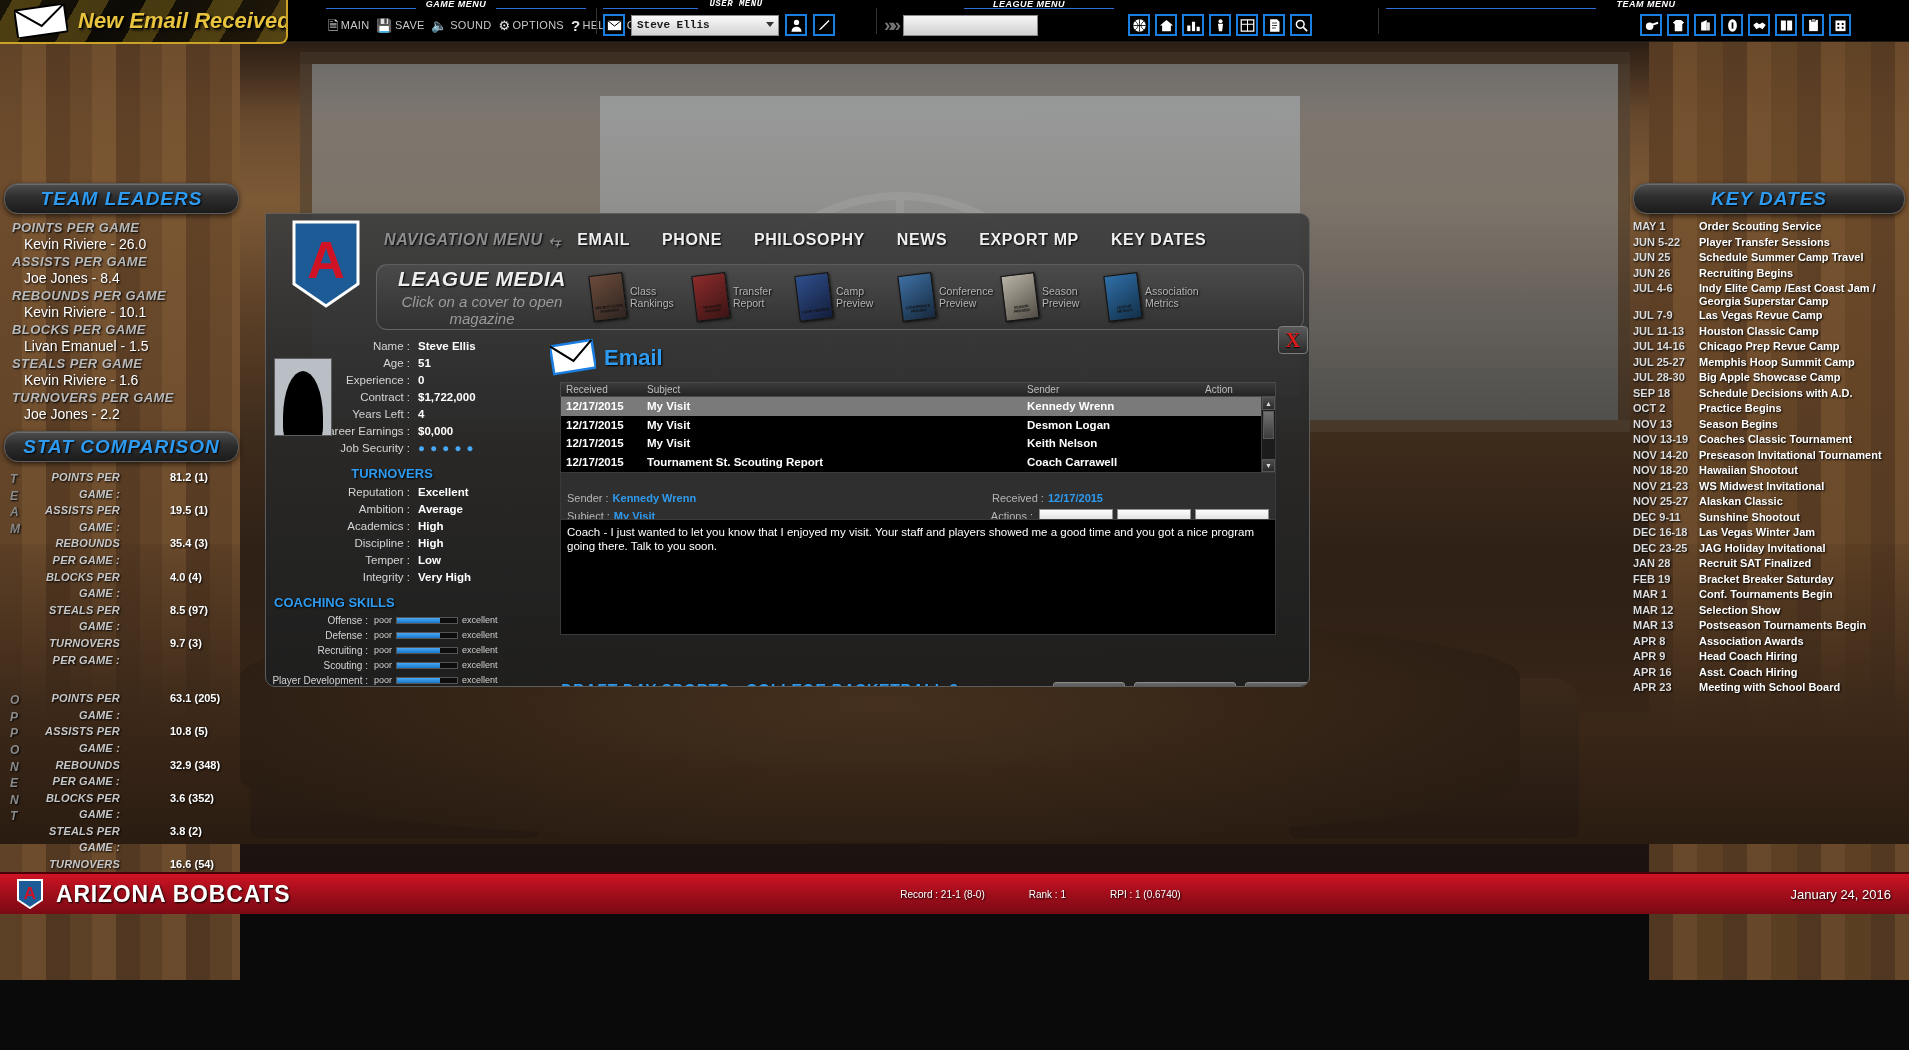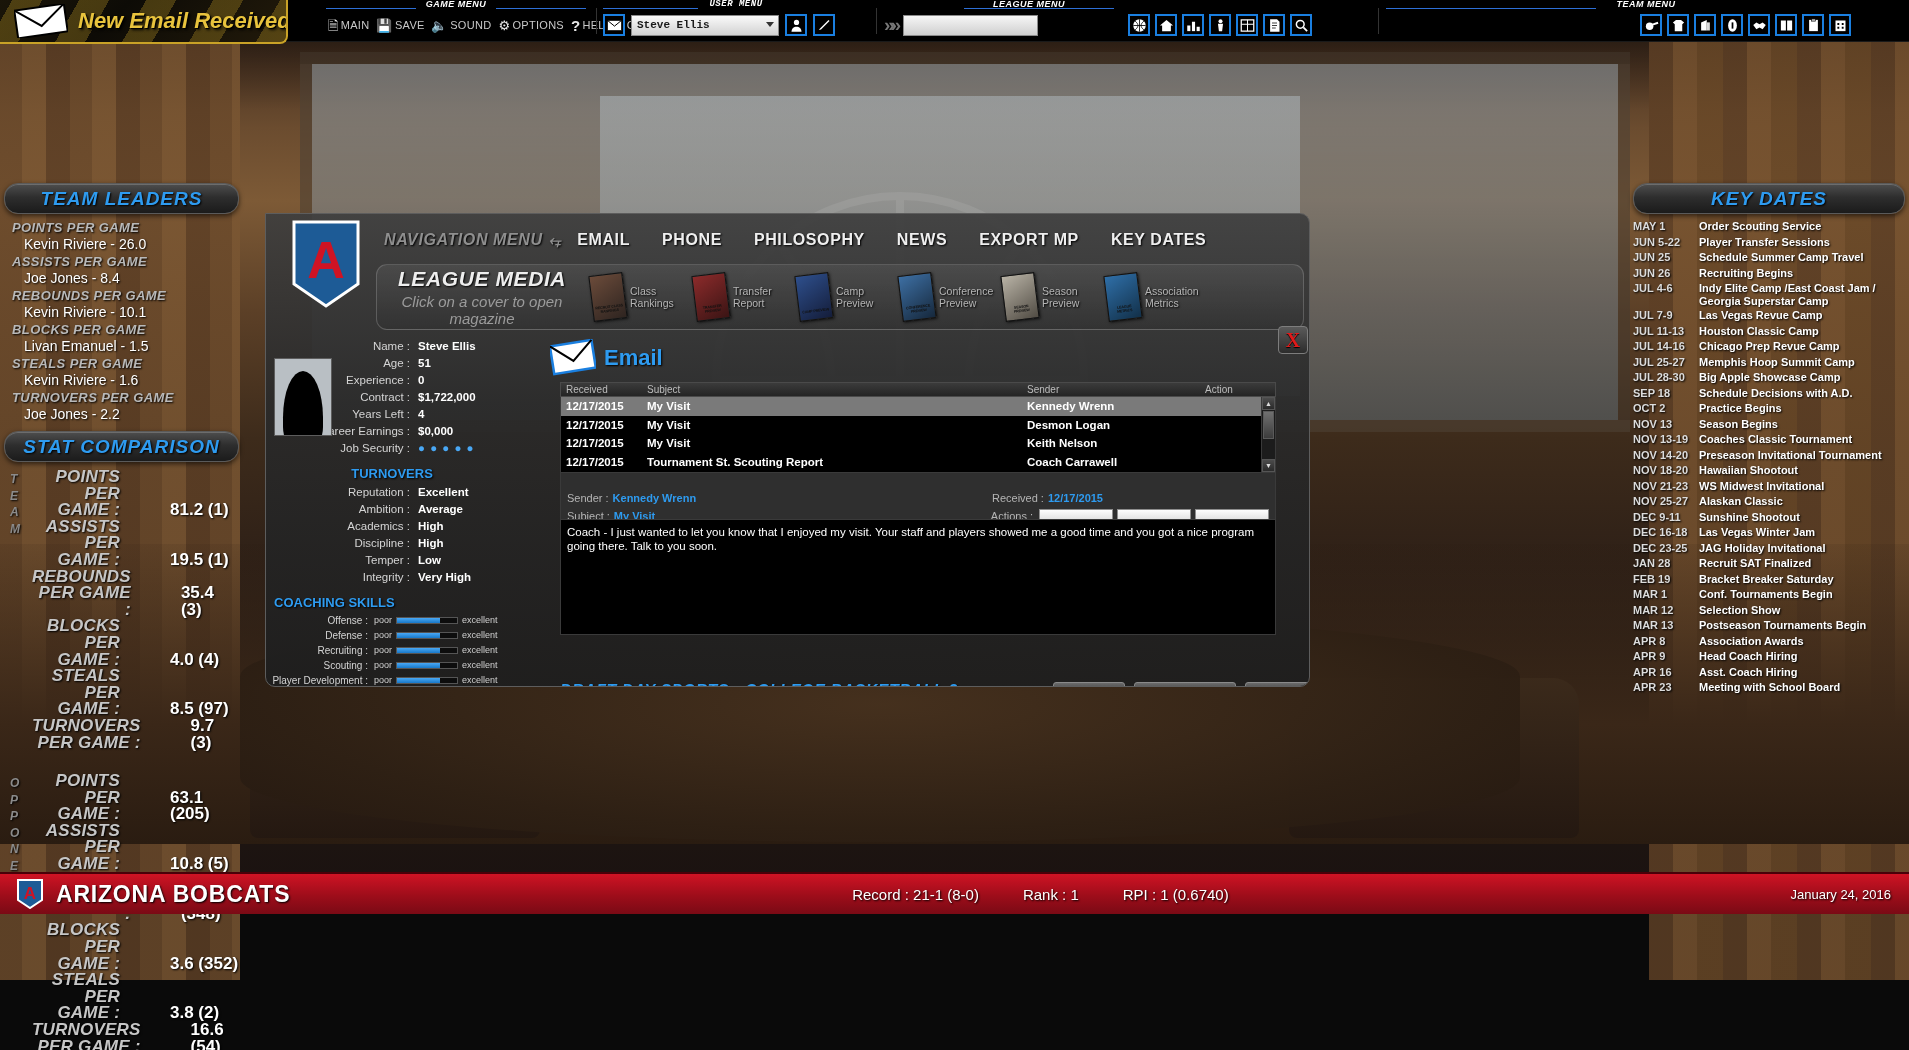--- a/index.html
+++ b/index.html
@@ -91,21 +91,21 @@
   .leaders-list { margin-top:6px; padding-left:8px; }
   .lead-cat { font-size:13px; font-weight:bold; font-style:italic; color:#b9b9b9;
     letter-spacing:.4px; text-shadow:1px 1px 2px #000; }
   .lead-val { font-size:14px; color:#fff; text-shadow:1px 1px 2px #000; padding-left:12px; margin:1px 0 2px; }
 
   .statcmp { margin-top:9px; }
   .stat-block { position:relative; padding-left:28px; margin-top:7px; }
   .vlabel { position:absolute; left:6px; top:2px; width:18px;
     display:flex; flex-direction:column; font-size:12px; font-weight:bold; font-style:italic;
     color:#8b8b8b; line-height:16.6px; text-shadow:1px 1px 2px #000; }
-  .srow { display:flex; align-items:flex-end; font-size:17px; line-height:16.6px;gap:43px; }
+  .srow { display:flex; align-items:flex-start; font-size:11px; line-height:16.6px;gap:43px; }
   .srow .k { flex:1; text-align:right; font-weight:bold; font-style:italic; color:#c6c6c6;
     letter-spacing:.2px; text-shadow:1px 1px 2px #000; }
   .srow .v { width:76px; text-align:left; padding-left:7px; color:#fff;
     font-weight:bold; text-shadow:1px 1px 2px #000; }
 
   
   .right { position:absolute; right:4px; top:183px; width:272px; z-index:20; }
   .kd-list { margin-top:5px; }
   .kd-row { display:flex; font-size:11px; line-height:15.5px; color:#fff;
     font-weight:bold; text-shadow:1px 1px 2px #000; }
@@ -240,21 +240,21 @@
 
   
   .statusbar { position:absolute; left:0; bottom:0; width:100%; height:42px;
     background: linear-gradient(180deg,#cf1324 0%,#9d0d1a 55%,#7a0a15 100%);
     border-top:2px solid #4a0009; display:flex; align-items:center; z-index:50; }
   .sb-logo { width:28px; height:30px; margin-left:16px; flex:none; }
   .sb-logo svg { width:100%; height:100%; }
   .sb-team { margin-left:12px; font-size:23px; font-weight:bold; color:#fff;
     letter-spacing:.8px; text-shadow:1px 1px 2px #000; }
   .sb-mid { flex:1; display:flex; align-items:center; justify-content:center; gap:44px; }
-  .sb-mid div { font-size:15px; color:#fff; text-shadow:1px 1px 2px #000; }
+  .sb-mid div { font-size:10px; color:#fff; text-shadow:1px 1px 2px #000; }
   .sb-date { margin-right:18px; font-size:13px; color:#fff; text-shadow:1px 1px 2px #000; }
 </style>
 </head>
 <body>
 
 <div id="root">
 
   <div class="bg">
     <div class="bg-window"></div>
     <div class="bg-window2"></div>

